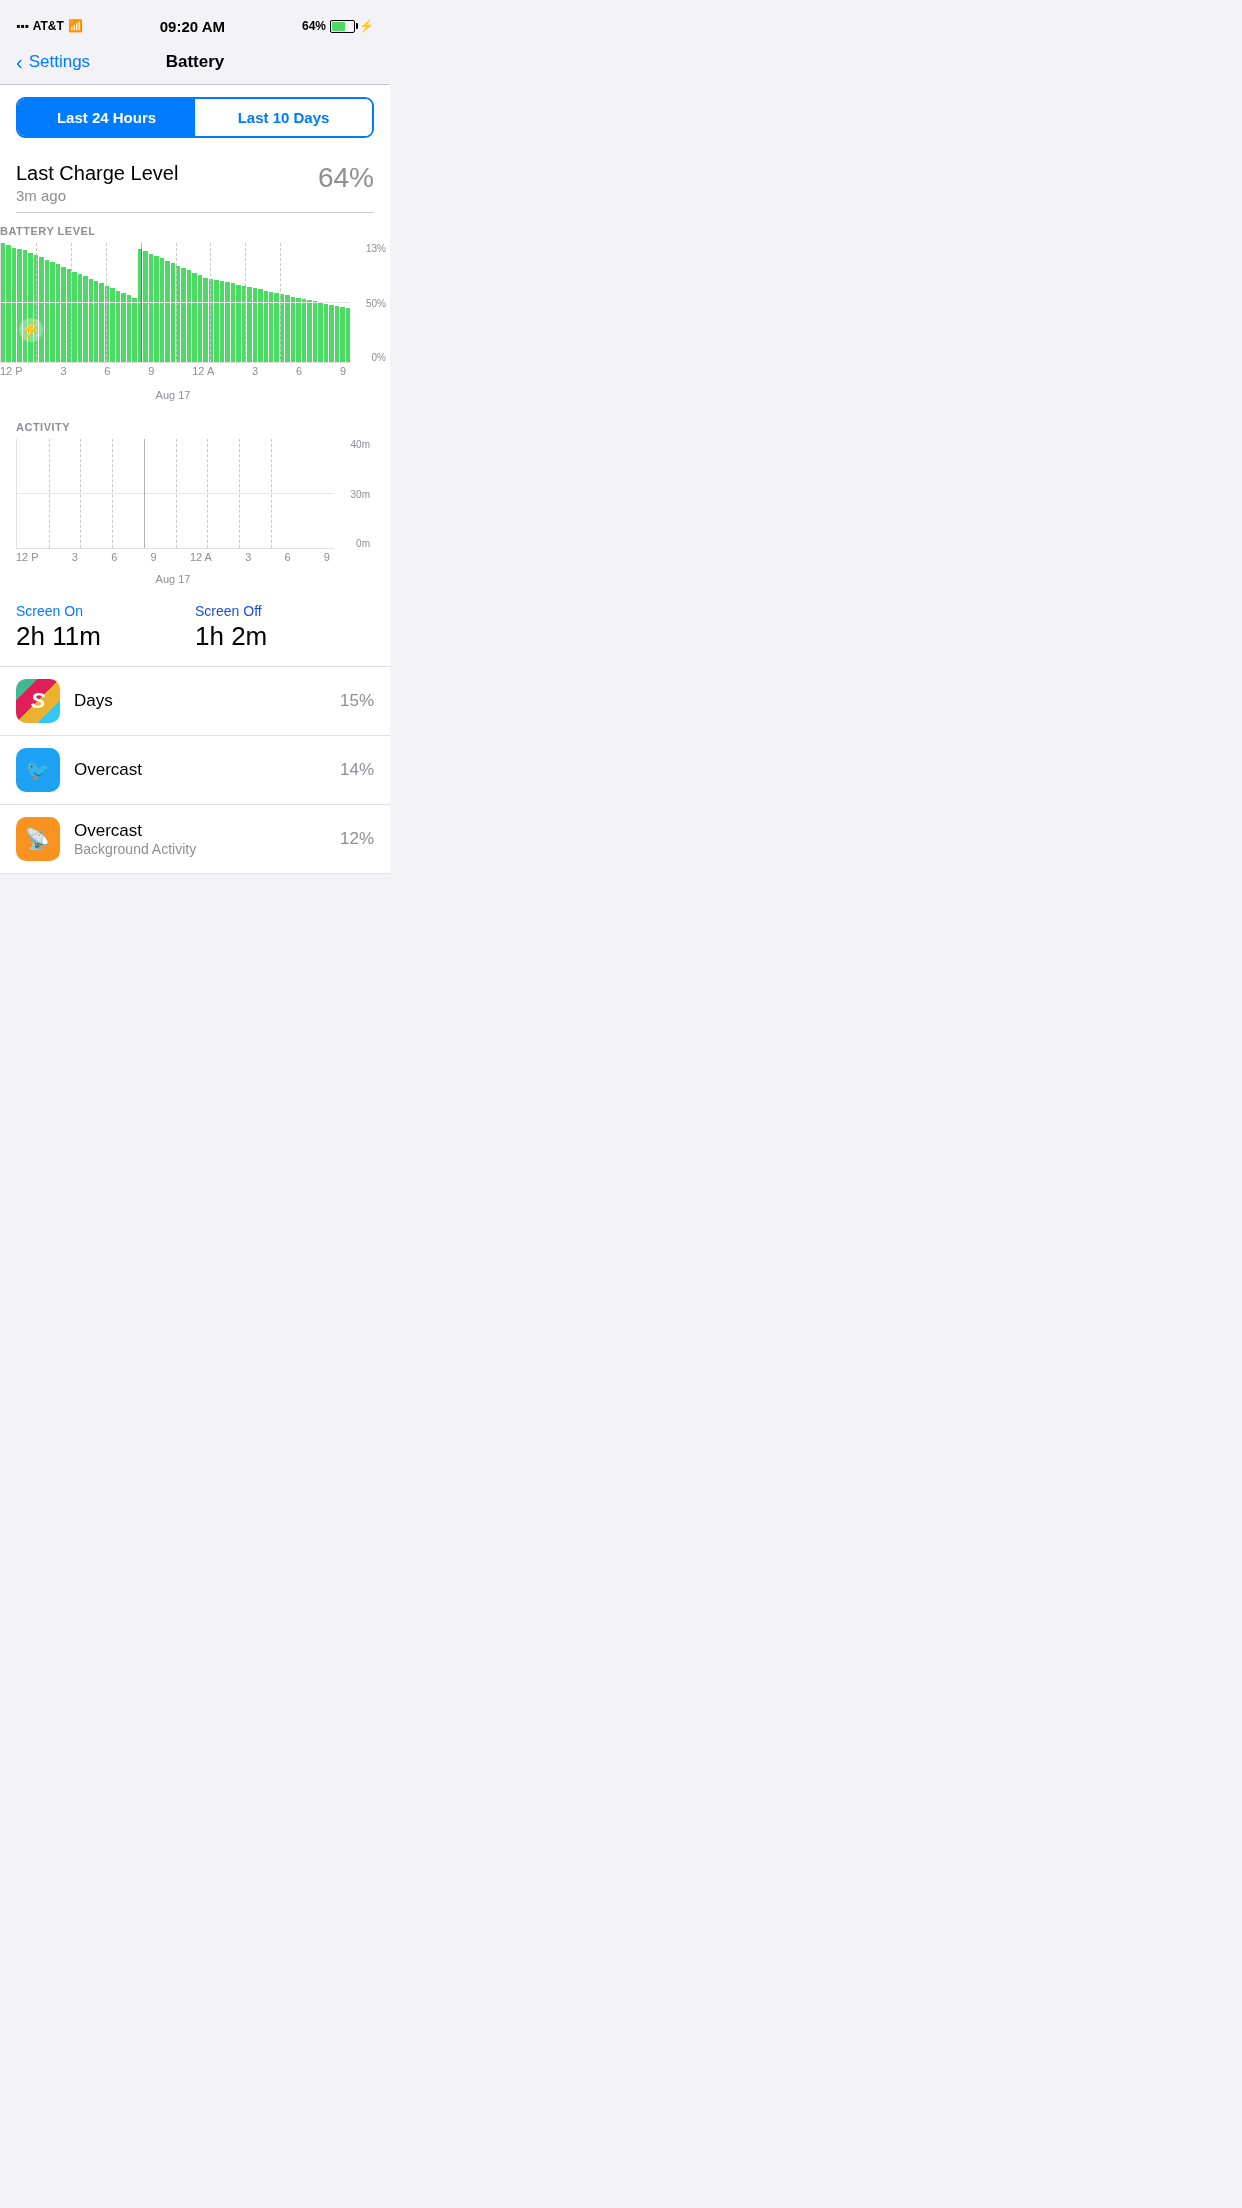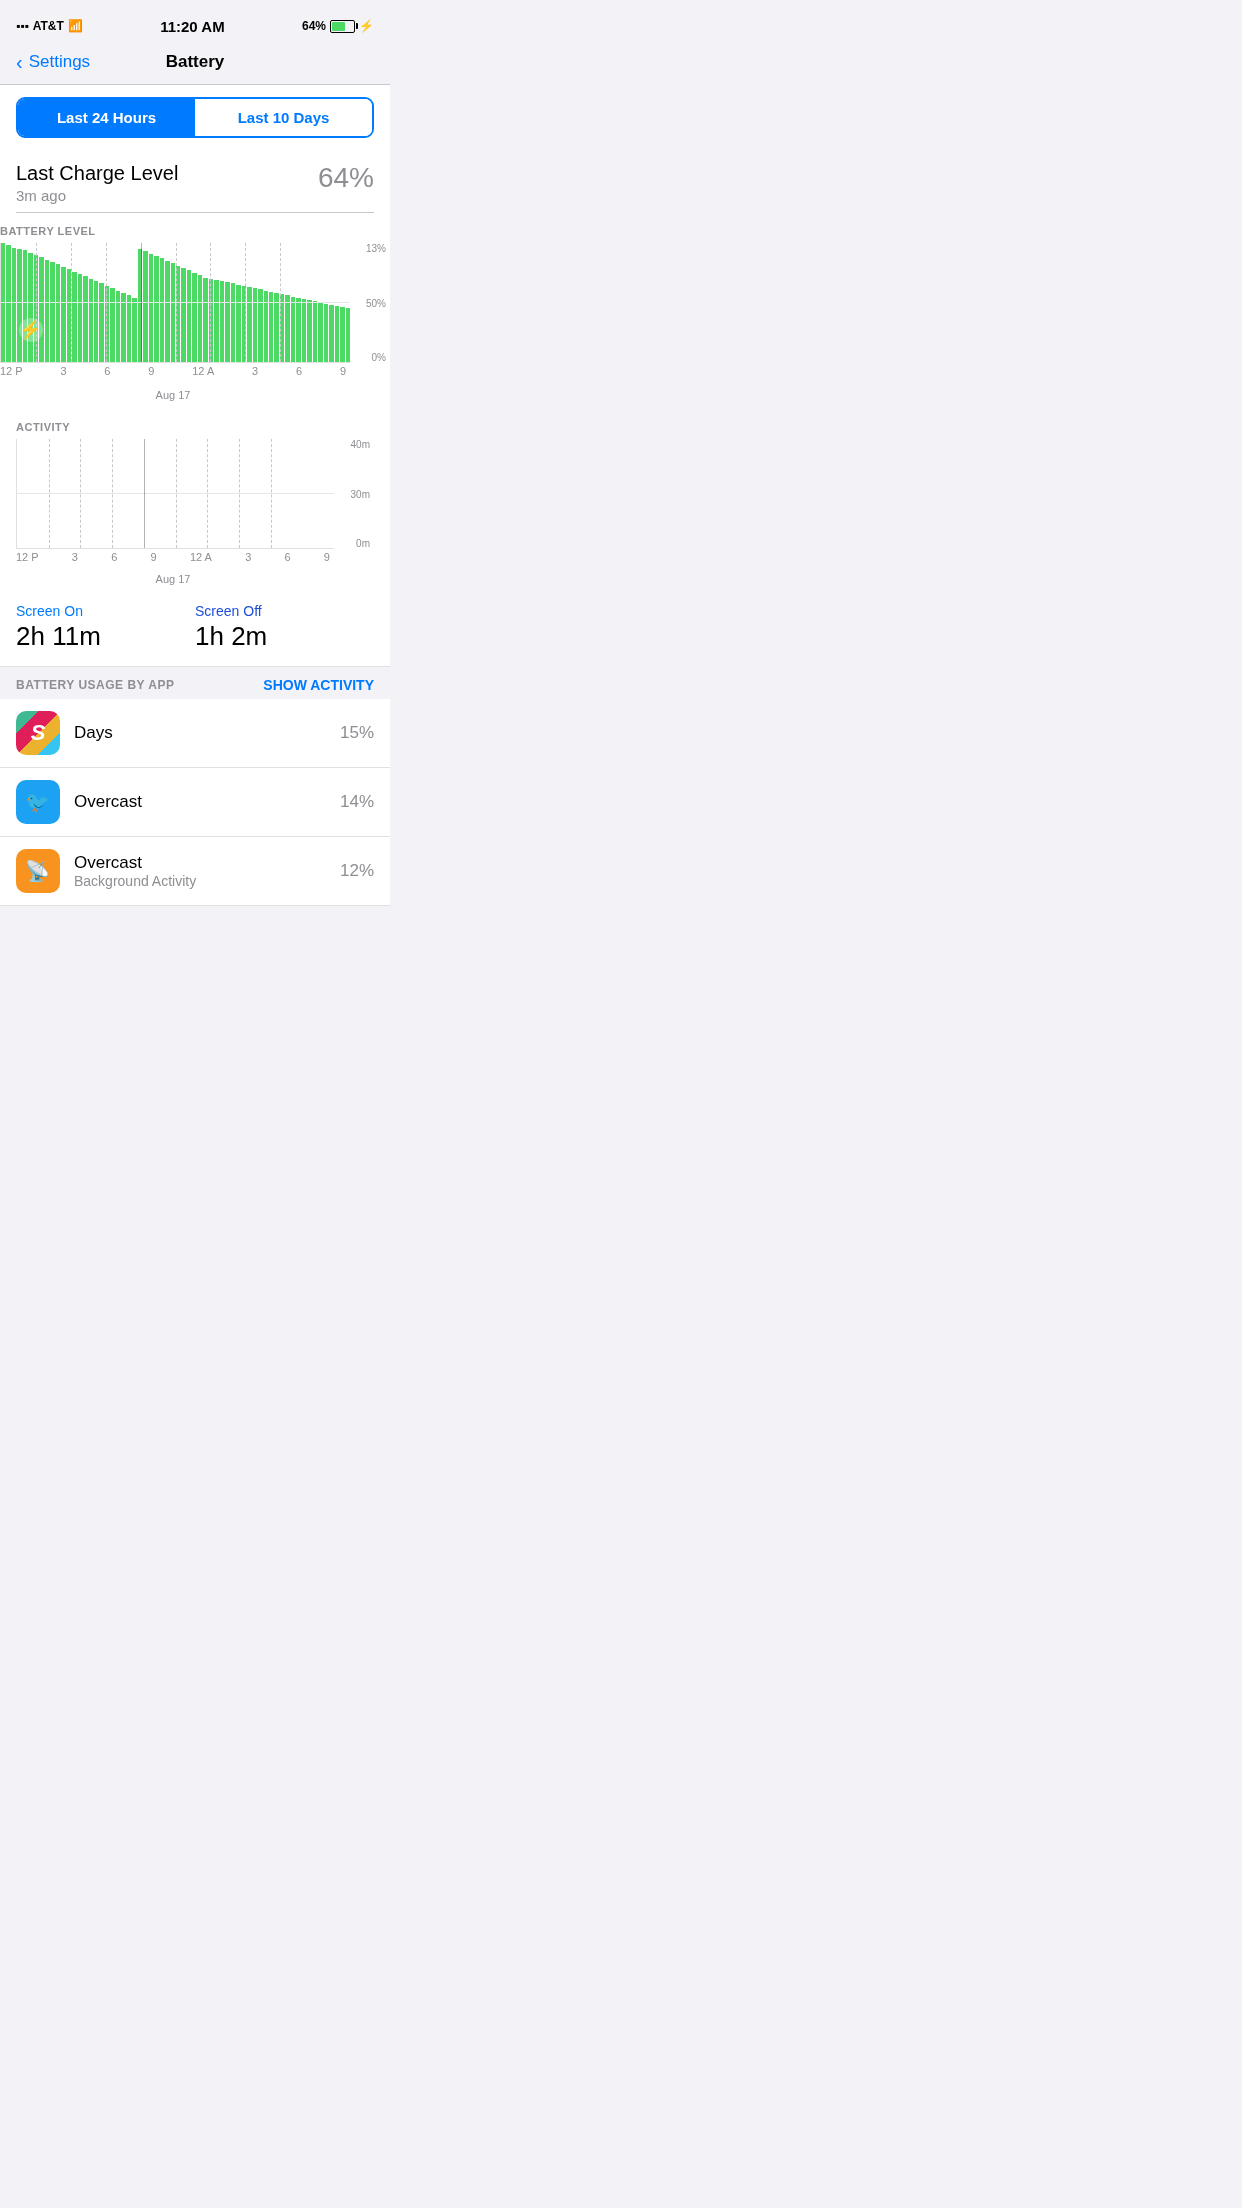--- a/index.html
+++ b/index.html
@@ -259,21 +259,21 @@
   </style>
 </head>
 <body>
 
 <div class="status-bar">
   <div class="status-left">
     <span>▪▪▪</span>
     <span>AT&amp;T</span>
     <span>📶</span>
   </div>
-  <div class="status-center">11:20 AM</div>
+  <div class="status-center">09:20 AM</div>
   <div class="status-right">
     <span>64%</span>
     <span class="battery-icon">
       <span class="battery-fill"></span>
     </span>
     <span>⚡</span>
   </div>
 </div>
 
 <div class="nav-bar">
@@ -533,24 +533,20 @@
       <div class="screen-stat-value">2h 11m</div>
     </div>
     <div class="screen-stat">
       <div class="screen-stat-label off">Screen Off</div>
       <div class="screen-stat-value">1h 2m</div>
     </div>
   </div>
 
   <div class="divider-full"></div>
 
-  <div class="usage-header">
-    <span class="usage-header-label">BATTERY USAGE BY APP</span>
-    <span class="usage-header-action">SHOW ACTIVITY</span>
-  </div>
 
   <div class="app-list">
 
     <div class="app-item">
       <div class="app-icon" style="background: linear-gradient(135deg, #3eb991 0% 25%, #e01e5a 25% 50%, #ecb22e 50% 75%, #36c5f0 75%); color:#fff; font-size:22px; font-style:italic; font-weight:900;">S</div>
       <div class="app-info">
         <div class="app-name">Days</div>
       </div>
       <div class="app-pct">15%</div>
     </div>

